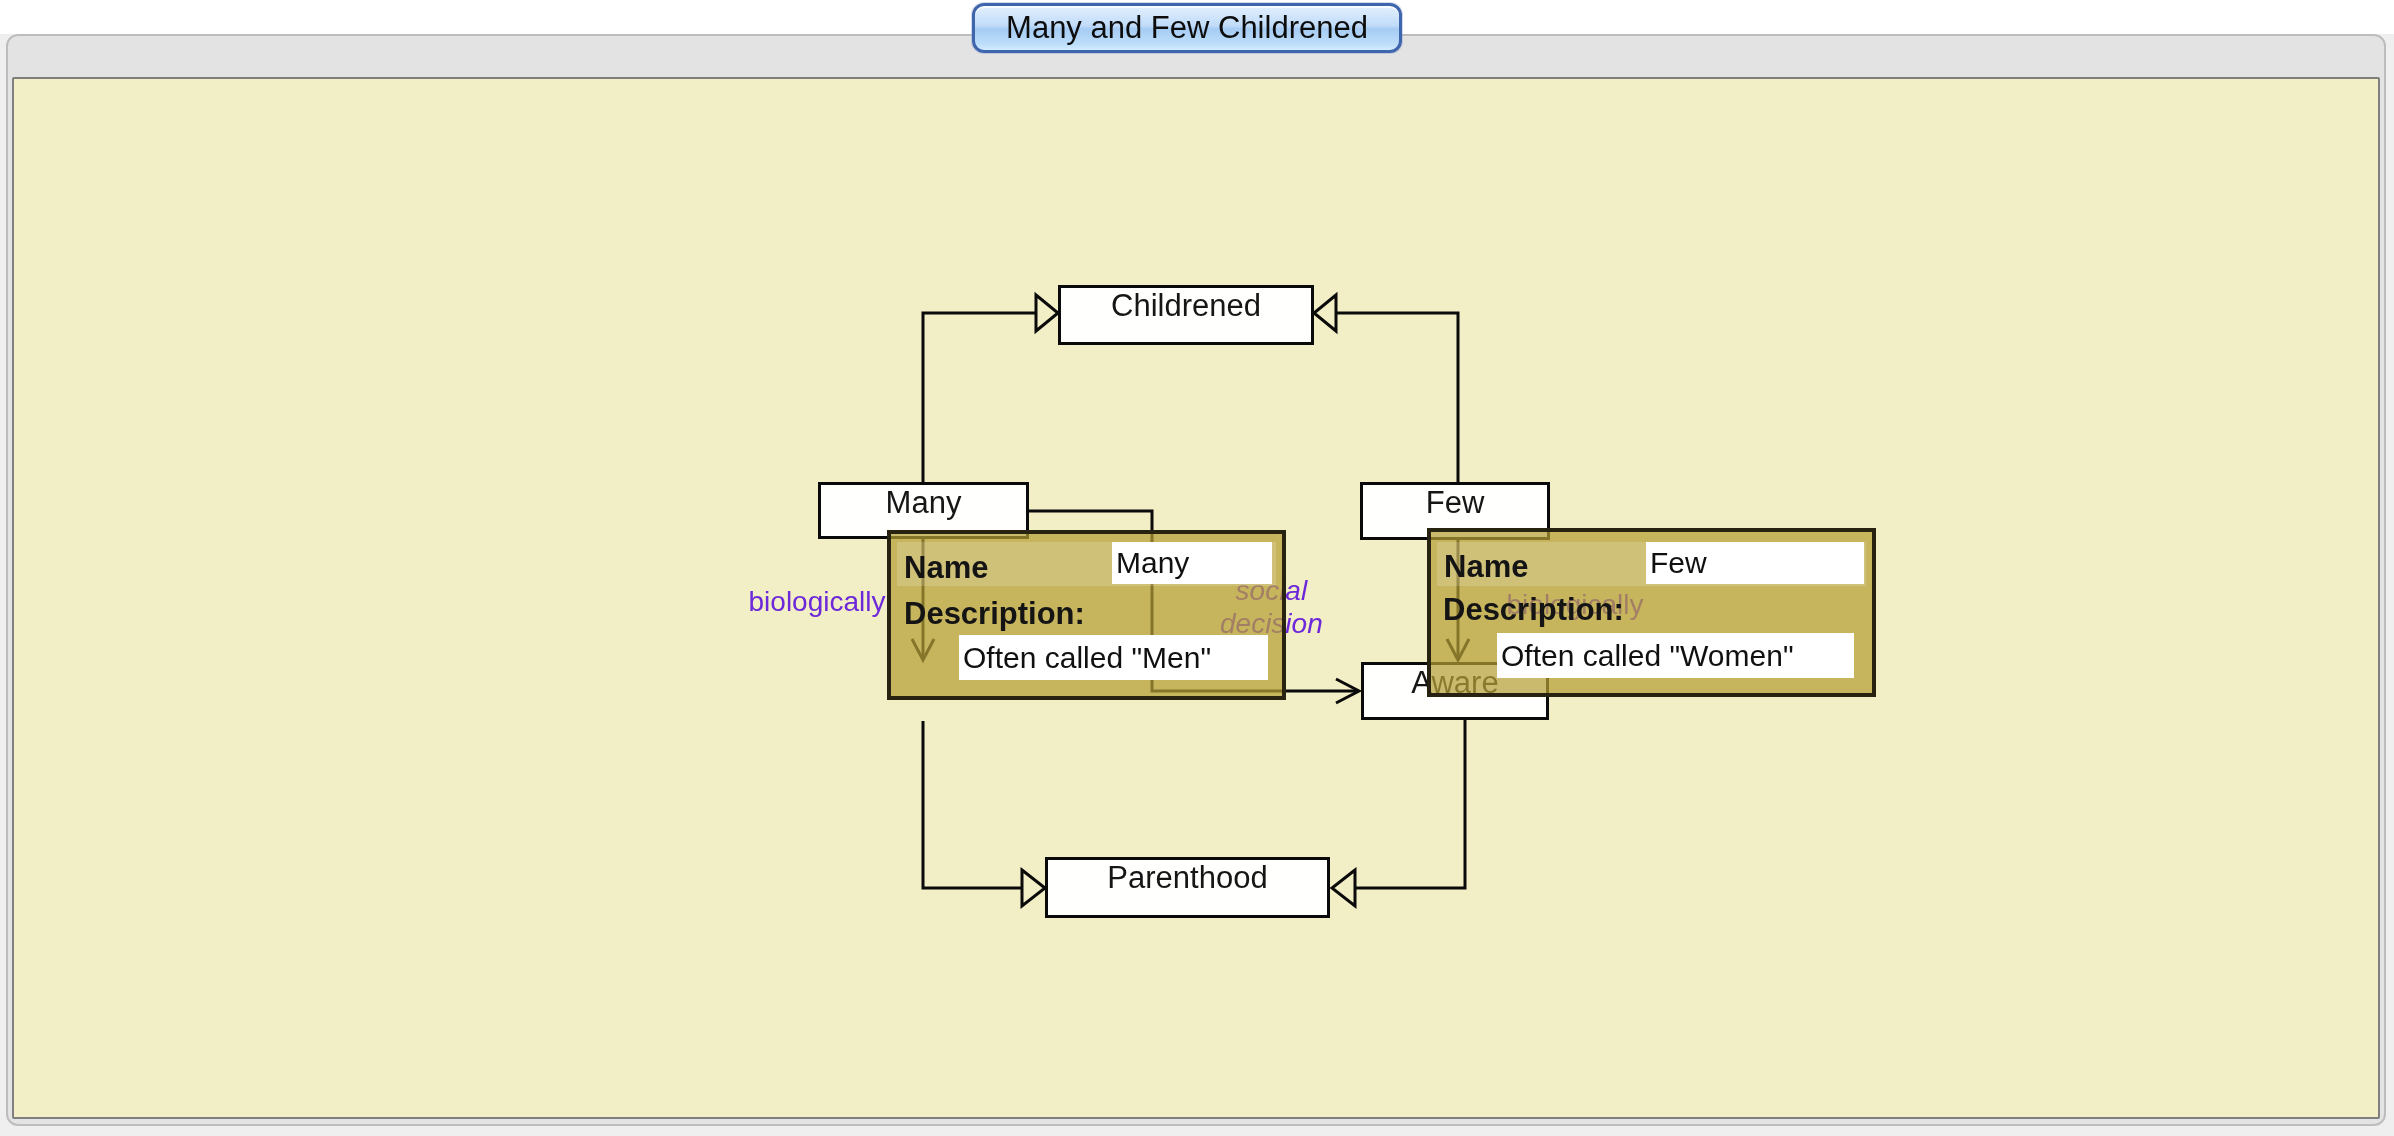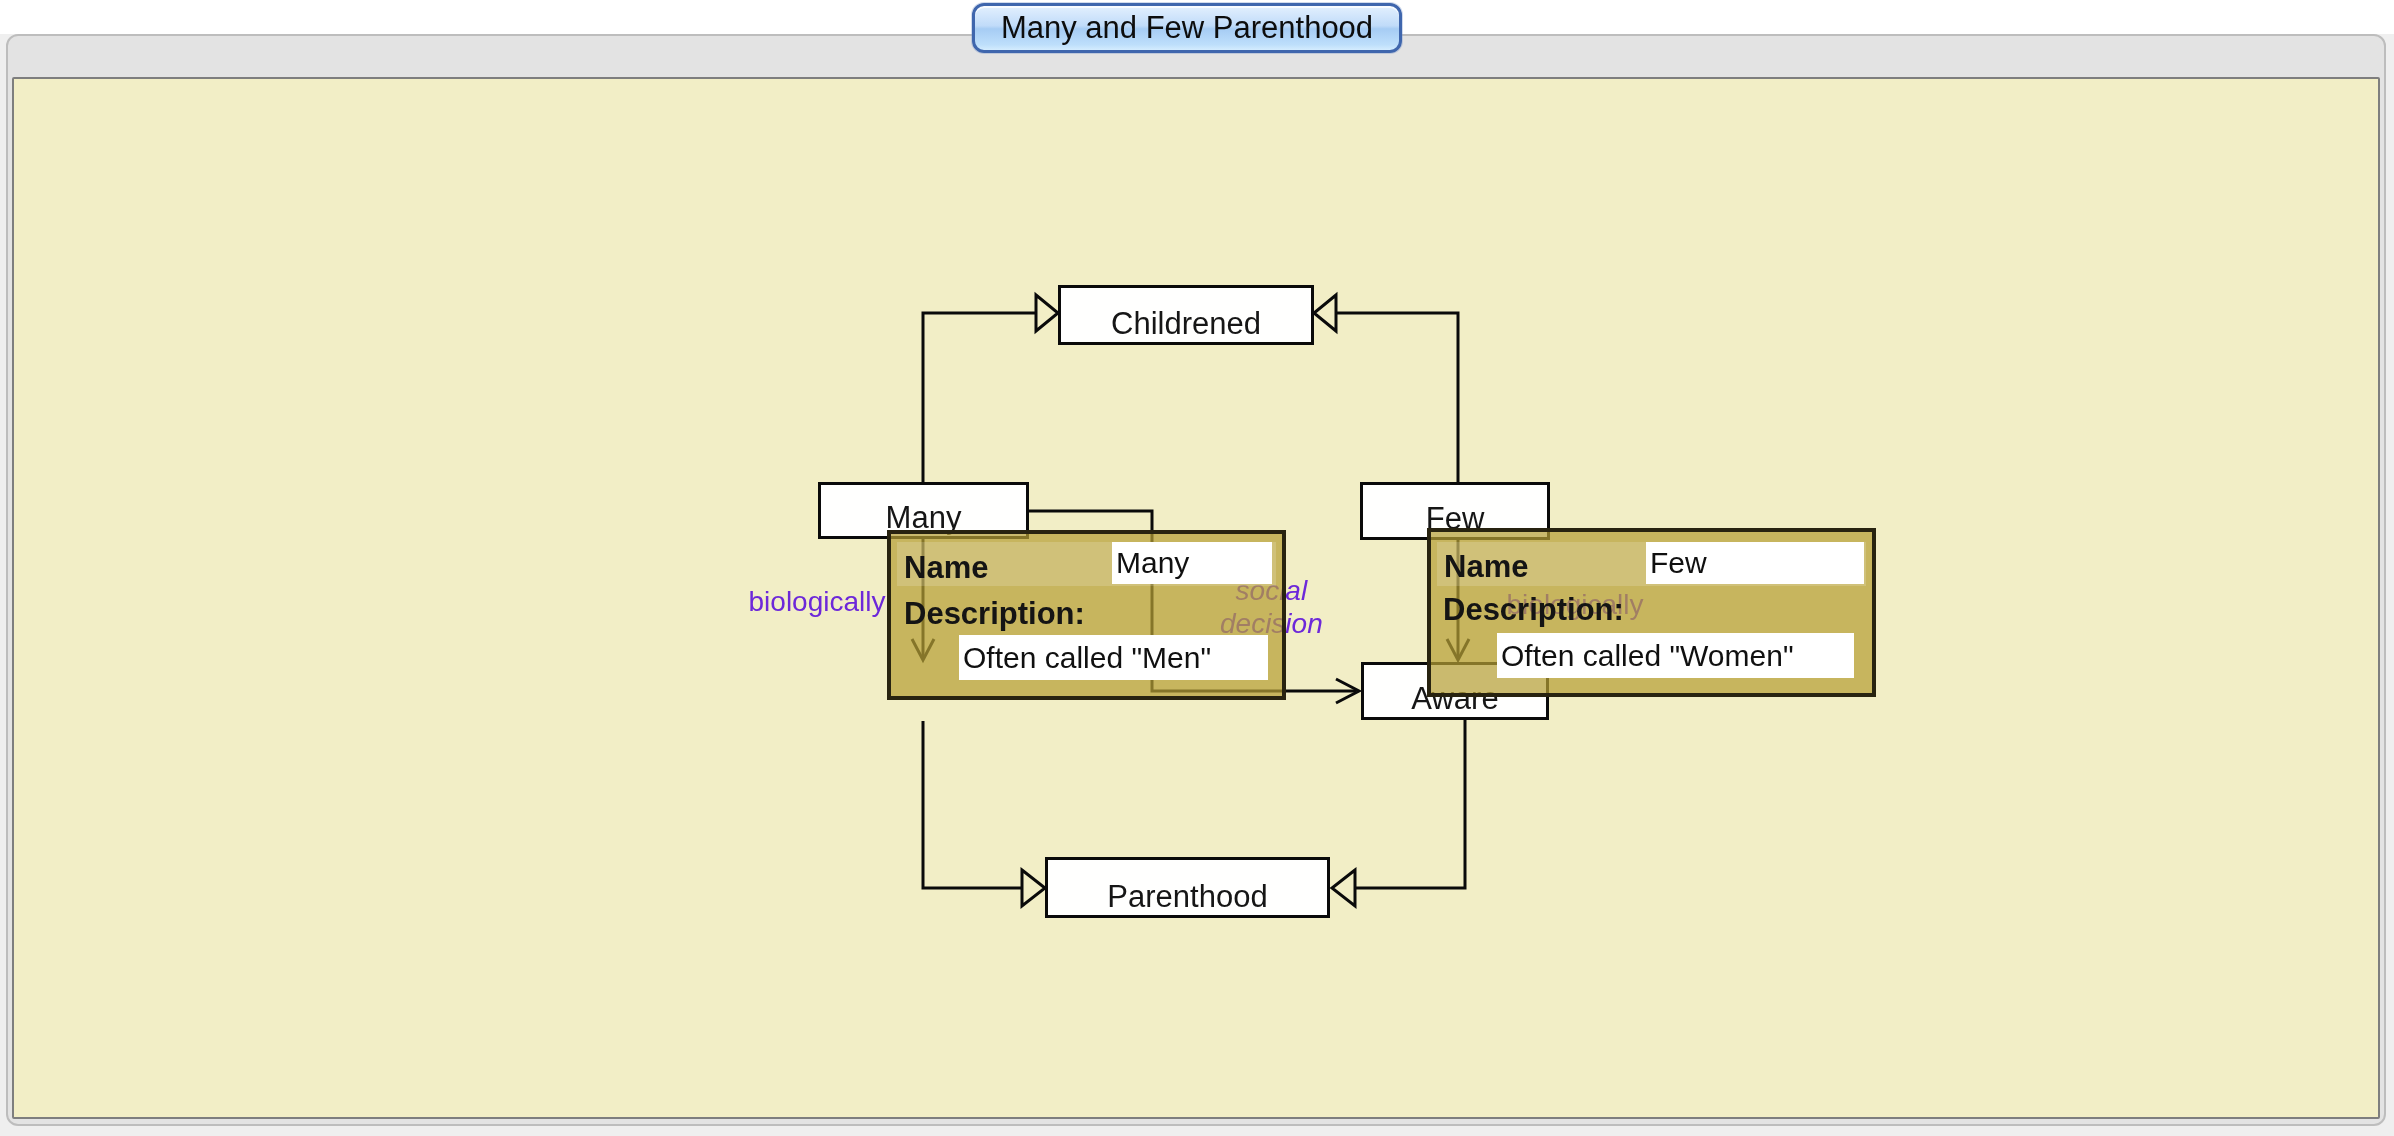--- a/index.html
+++ b/index.html
@@ -21,21 +21,21 @@
        border:3px solid #3f66ad;border-radius:12px;
        background:linear-gradient(#e3f0fe 0%,#c0dbf9 45%,#a6ccf4 52%,#bedffb 88%,#d4ecfe 100%);
        box-shadow:inset 0 2px 0 rgba(255,255,255,.75), 0 0 0 1px rgba(120,150,200,.35);
        display:flex;align-items:center;justify-content:center;
        font-size:31px;color:#0d0d0d;z-index:60;}
 
   svg.lines{position:absolute;left:0;top:0;width:2394px;height:1136px;z-index:10;}
 
   
   .node{position:absolute;background:#fffffe;border:3px solid #0a0a0a;box-sizing:border-box;
-        display:flex;align-items:flex-end;justify-content:center;
+        display:flex;align-items:flex-start;justify-content:center;
         font-size:31px;color:#161616;z-index:20;}
   .node.childrened{left:1058px;top:285px;width:256px;height:60px;}
   .node.many      {left:818px; top:482px;width:211px;height:57px;}
   .node.few       {left:1360px;top:482px;width:190px;height:58px;}
   .node.unaware   {left:818px; top:662px;width:210px;height:59px;}
   .node.aware     {left:1361px;top:662px;width:188px;height:58px;}
   .node.parenthood{left:1045px;top:857px;width:285px;height:61px;}
 
   
   .edge-label{position:absolute;font-size:28px;color:#6d28d9;z-index:12;white-space:nowrap;}
@@ -69,21 +69,21 @@
 <body>
 
 <div id="stage">
 
   <div class="top-strip"></div>
 
   <div class="frame"></div>
   <div class="canvas"></div>
 
   <div class="tab">
-    <span>Many and Few Parenthood</span>
+    <span>Many and Few Childrened</span>
   </div>
 
   <svg class="lines" viewBox="0 0 2394 1136">
     <g stroke="#0a0a0a" stroke-width="3" fill="none">
 
       <path d="M923,482 V313 H1036"></path>
       <polygon points="1036,295 1058,313 1036,331" fill="#f2eec6"></polygon>
 
       <path d="M1458,482 V313 H1336"></path>
       <polygon points="1336,295 1314,313 1336,331" fill="#f2eec6"></polygon>

